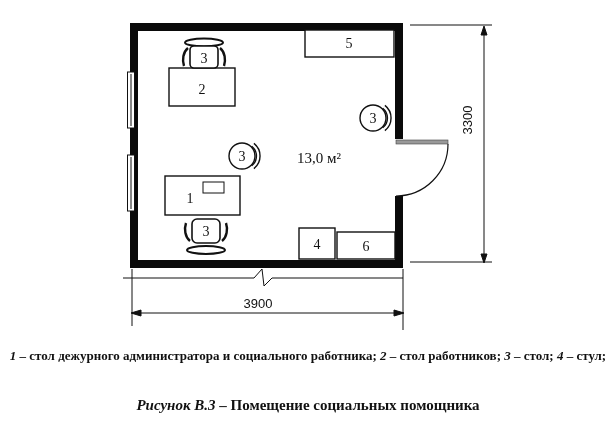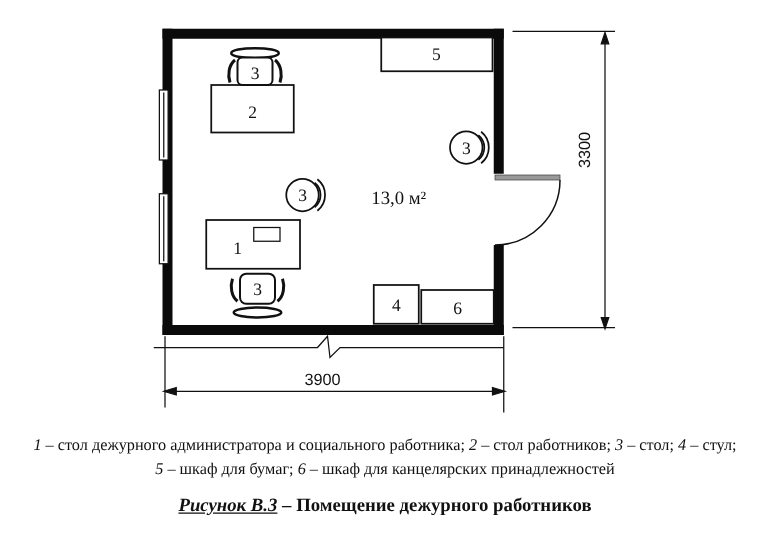--- a/index.html
+++ b/index.html
@@ -10,28 +10,28 @@
   .plan-svg { position:absolute; left:0; top:0; }
   svg text { fill:#111; }
   .furn-label { font-family:"Liberation Serif", serif; font-size:14px; }
   .dim-label  { font-family:"Liberation Sans", sans-serif; font-size:13px; }
   .area-label { font-family:"Liberation Serif", serif; font-size:15px; }
 
   .legend {
     position:absolute; left:0; top:346px; width:616px;
     text-align:center; font-size:13px; color:#111; line-height:19px;
   }
-  .legend-item { white-space:nowrap; }
+  .legend-item { white-space:nowrap;font-weight:bold; }
   .legend-item i { font-style:italic; }
 
   .caption {
     position:absolute; left:0; top:397px; width:616px;
     text-align:center; font-size:15px; color:#111;
   }
-  .cap-figure { font-weight:bold; font-style:italic;text-decoration:underline; }
+  .cap-figure { font-weight:bold; font-style:italic; }
   .cap-dash, .cap-title { font-weight:bold; }
 </style>
 </head>
 <body>
 
 <div class="page">
 
   <svg class="plan-svg" width="616" height="342" viewBox="0 0 616 342">
 
     <g>
@@ -133,25 +133,21 @@
     </g>
   </svg>
 
   <div class="legend">
     <div class="legend-line">
       <span class="legend-item"><i>1</i> <span>– стол дежурного администратора и социального работника;</span></span>
       <span class="legend-item"><i>2</i> <span>– стол работников;</span></span>
       <span class="legend-item"><i>3</i> <span>– стол;</span></span>
       <span class="legend-item"><i>4</i> <span>– стул;</span></span>
     </div>
-    <div class="legend-line">
-      <span class="legend-item"><i>5</i> <span>– шкаф для бумаг;</span></span>
-      <span class="legend-item"><i>6</i> <span>– шкаф для канцелярских принадлежностей</span></span>
-    </div>
   </div>
 
   <div class="caption">
     <span class="cap-figure">Рисунок В.3</span>
     <span class="cap-dash">–</span>
-    <span class="cap-title">Помещение дежурного работников</span>
+    <span class="cap-title">Помещение социальных помощника</span>
   </div>
 
 </div>
 
 </body></html>

